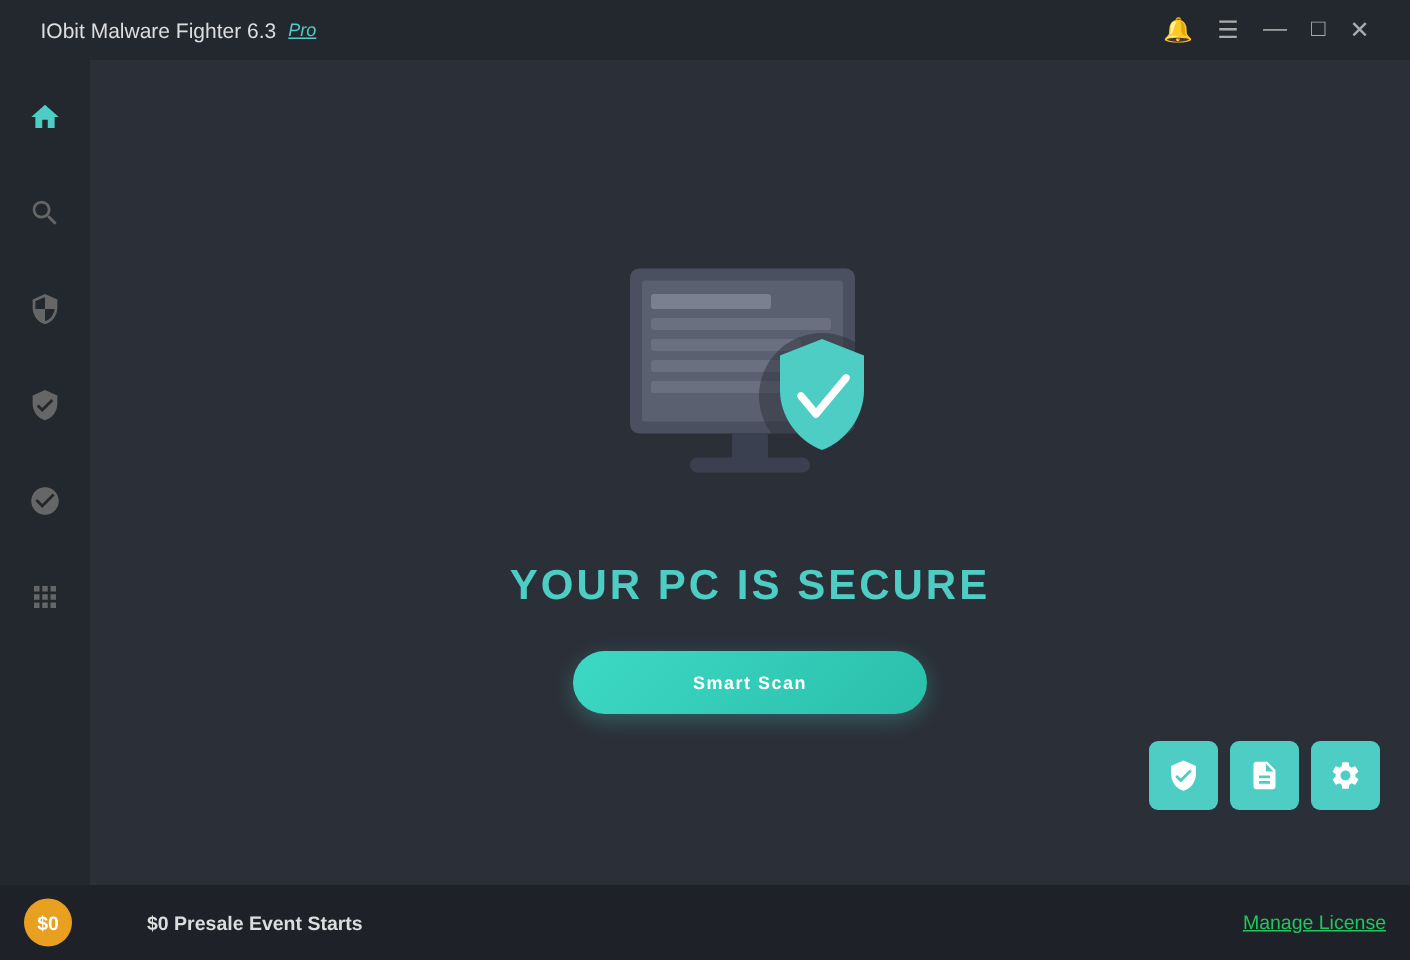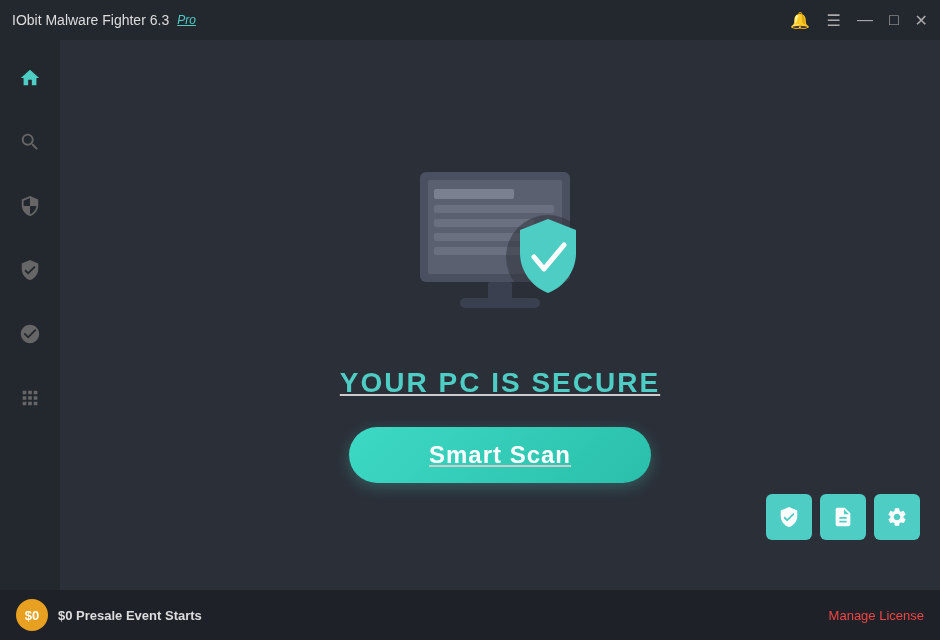--- a/index.html
+++ b/index.html
@@ -13,21 +13,21 @@
       position: relative;
     }
 
     
     .title-bar {
       display: flex;
       align-items: center;
       justify-content: space-between;
       height: 40px;
       background-color: #23272e;
-      padding: 0 12px;
+      padding: 0 27px;
     }
     .title-bar-left {
       display: flex;
       align-items: center;
       gap: 8px;
     }
     .title-text {
       font-size: 14px;
       color: #ddd;
       font-weight: 400;
@@ -91,21 +91,20 @@
     }
 
     
     .main-content {
       flex: 1;
       display: flex;
       flex-direction: column;
       align-items: center;
       justify-content: center;
       position: relative;
-      text-decoration: underline;
     }
 
     
     .monitor-container {
       position: relative;
       width: 220px;
       height: 180px;
       margin-bottom: 30px;
     }
     .monitor-svg {
@@ -123,21 +122,21 @@
       margin-bottom: 28px;
       text-transform: uppercase;
     }
 
     
     .smart-scan-btn {
       background: linear-gradient(135deg, #3dd9c5 0%, #2abfaa 100%);
       border: none;
       border-radius: 30px;
       padding: 14px 80px;
-      font-size: 24px;
+      font-size: 12px;
       color: #fff;
       font-weight: 600;
       cursor: pointer;
       letter-spacing: 1px;
       box-shadow: 0 4px 15px rgba(78, 205, 196, 0.3);
       text-align: center;
     }
 
     
     .bottom-icons {
@@ -194,28 +193,30 @@
       color: #fff;
     }
     .footer-text-block {
       display: flex;
       flex-direction: column;
     }
     .footer-title {
       font-size: 13px;
       color: #ddd;
       font-weight: 600;
+      margin-left: 40px;
     }
     .footer-subtitle {
       font-size: 11px;
       color: #888;
     }
     .footer-right a {
-      color: #ef4444;
+      color: #22c55e;
       font-size: 13px;
+      text-decoration: underline;
       cursor: pointer;
     }
   </style>
 </head>
 <body>
 
 <div class="title-bar">
   <div class="title-bar-left">
     <span class="title-text">IObit Malware Fighter 6.3</span>
     <span class="title-pro">Pro</span>

